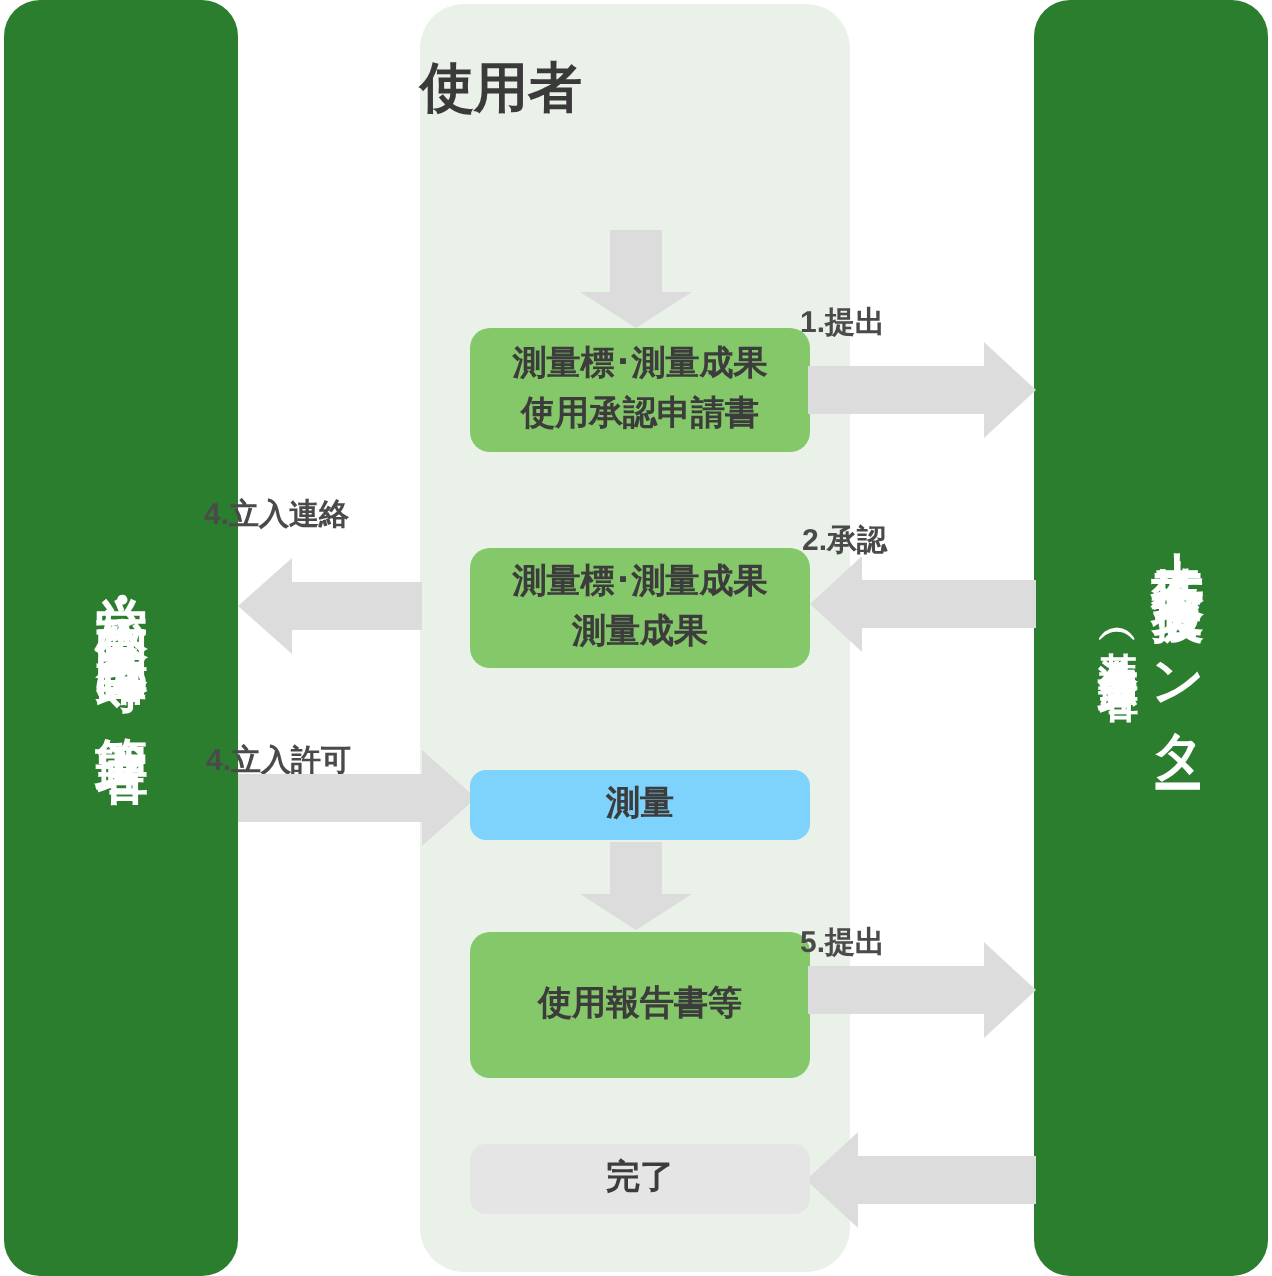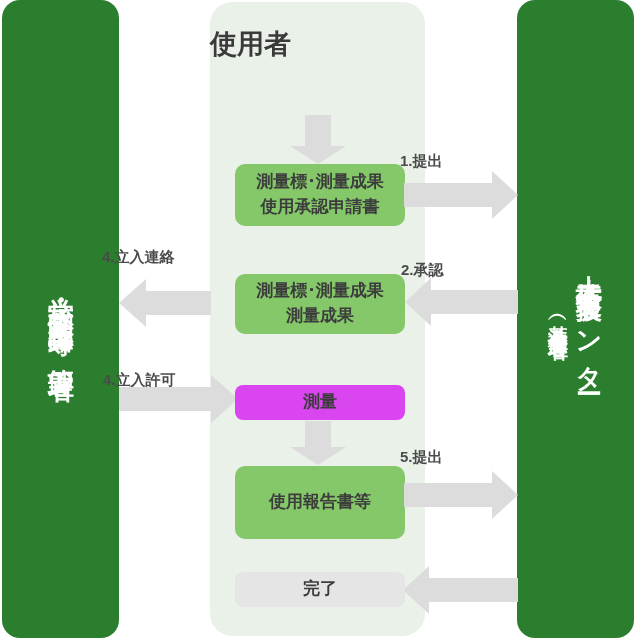--- a/index.html
+++ b/index.html
@@ -38,21 +38,21 @@
   
   .fbox {
     position:absolute; left:235px; width:170px;
     display:flex; flex-direction:column; align-items:center; justify-content:center;
     font-size:17px; font-weight:bold; color:#3c3c3c; text-align:center;
     border-radius:8px; line-height:1.45;
   }
   .fbox-blue   { top:82px;  height:33px; background:#53c6e8; }
   .fbox-green1 { top:164px; height:62px; background:#85c86a; border-radius:10px; }
   .fbox-green2 { top:274px; height:60px; background:#85c86a; border-radius:10px; }
-  .fbox-yellow { top:385px; height:35px; background:#d946ef; }
+  .fbox-yellow { top:385px; height:35px; background:#7dd3fc; }
   .fbox-green3 { top:466px; height:73px; background:#85c86a; border-radius:10px; }
   .fbox-pink   { top:572px; height:35px; background:#e5e5e5; }
 
   
   .abody, .ahead { position:absolute; background:#dcdcdc; }
   .head-right { clip-path:polygon(0 0, 100% 50%, 0 100%); }
   .head-left  { clip-path:polygon(100% 0, 0 50%, 100% 100%); }
   .head-down  { clip-path:polygon(0 0, 100% 0, 50% 100%); }
 
   .alabel {
@@ -113,21 +113,21 @@
     <span>測量</span>
   </div>
 
   <div class="abody" style="left:305px; top:421px; width:26px; height:26px;"></div>
   <div class="ahead head-down" style="left:290px; top:447px; width:56px; height:18px;"></div>
 
   <div class="fbox fbox-green3">
     <span>使用報告書等</span>
   </div>
 
-  <div class="alabel" style="left:400px; top:448px;">5.提出</div>
+  <div class="alabel" style="left:400px; top:462px;">5.提出</div>
   <div class="abody" style="left:404px; top:483px; width:88px; height:24px;"></div>
   <div class="ahead head-right" style="left:492px; top:471px; width:26px; height:48px;"></div>
 
   <div class="ahead head-left" style="left:403px; top:566px; width:26px; height:48px;"></div>
   <div class="abody" style="left:429px; top:578px; width:89px; height:24px;"></div>
 
   <div class="fbox fbox-pink">
     <span>完了</span>
   </div>
 

